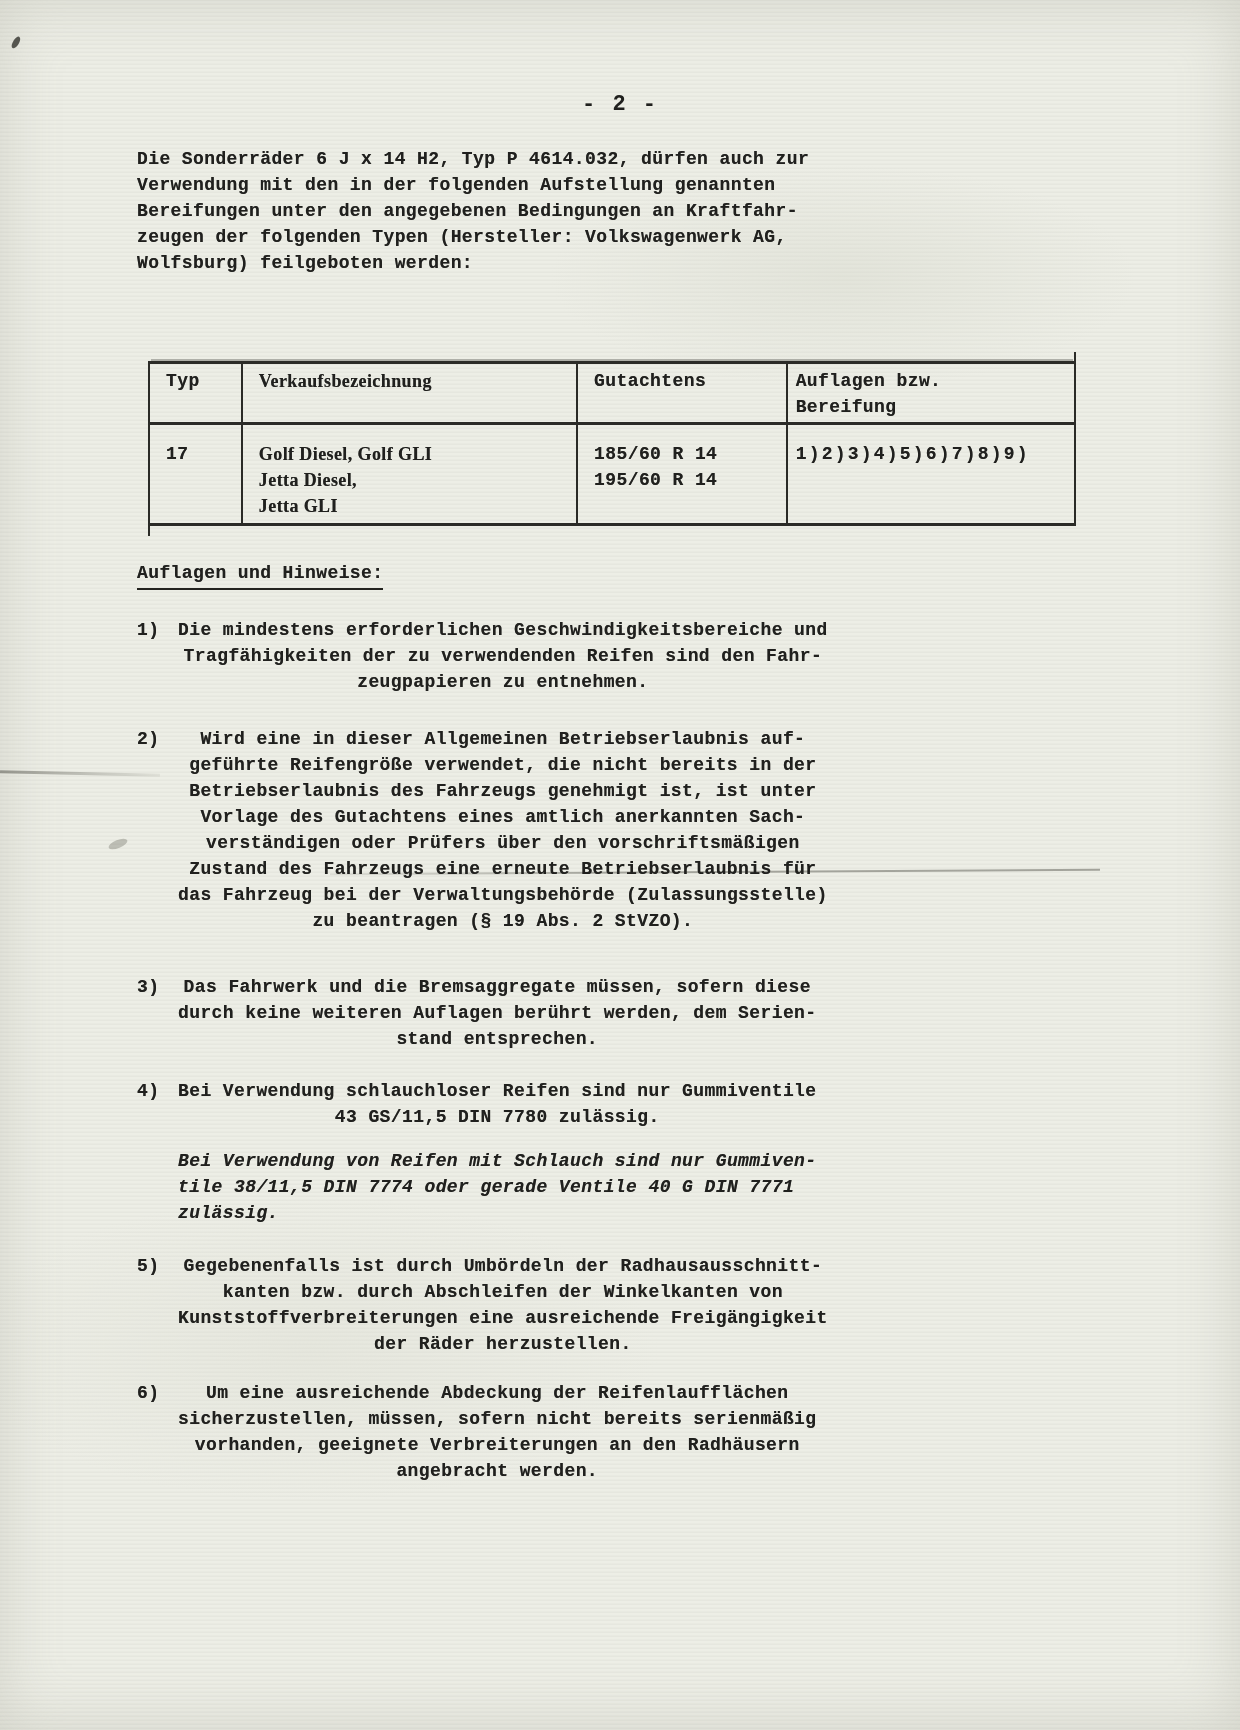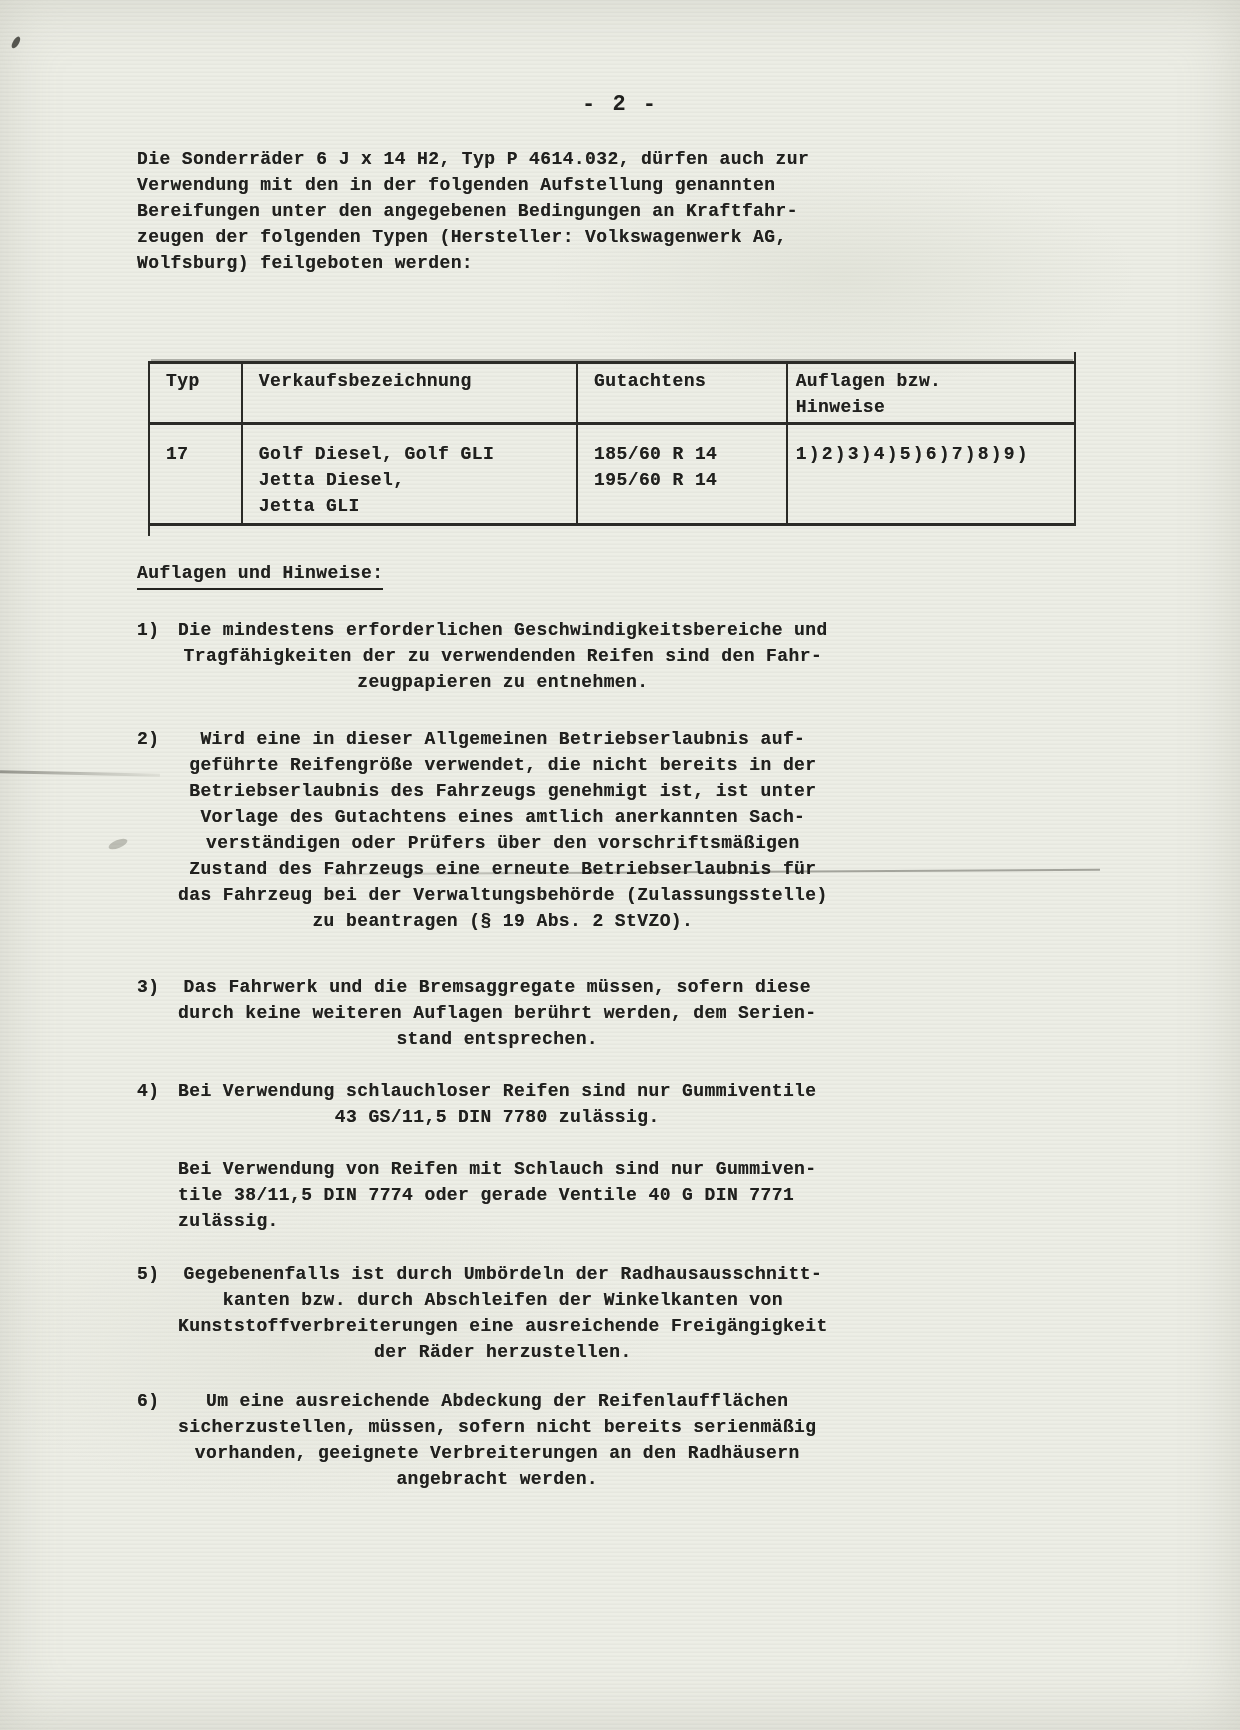--- a/index.html
+++ b/index.html
@@ -43,42 +43,42 @@
     border-right:2px solid #2b2b27;
     box-shadow:0 -5px 0 -3px rgba(70,70,62,0.35);
   }
   .tr { display:flex; }
   .tr.thead { border-bottom:3px solid #2b2b27; }
   .td {
     box-sizing:border-box; padding:4px 8px 2px 8px; white-space:pre-line;
   }
   .td.sep { border-right:2px solid #2b2b27;padding-left:16px; }
   .c1 { width:93px; }
-  .c2 { width:336px; }
+  .c2 { width:336px;font-family:Liberation Serif, serif; }
   .c3 { width:210px; }
   .c4 { width:287px; }
   .tr.tdata .td { padding-top:16px; padding-bottom:4px; }
   .td.refs { white-space:nowrap; letter-spacing:2.2px; overflow:visible; }
   .rb-ext { position:absolute; top:-9px; right:0; width:2px; height:10px; background:#2b2b27; }
   .lb-ext { position:absolute; bottom:-10px; left:0; width:2px; height:11px; background:#2b2b27; }
 
   
   .sec-heading { margin-top:34px; }
   .sec-heading span {
     display:inline-block; border-bottom:2.5px solid #23231f; padding-bottom:2px;
   }
   .item { display:flex; }
   .item .num { width:41px; flex:none; }
   .item .txt { white-space:pre-line;text-align:center; }
   .item-cont { margin-left:41px; white-space:pre-line; }
   .mt-i1 { margin-top:27px; }
   .mt-i2 { margin-top:31px; }
   .mt-i3 { margin-top:40px; }
   .mt-i4 { margin-top:26px; }
-  .mt-i4b { margin-top:26px; }
+  .mt-i4b { margin-top:18px;font-style:italic; }
   .mt-i5 { margin-top:27px; }
   .mt-i6 { margin-top:23px; }
 
   
   .speck-a {
     position:absolute; left:13px; top:36px; width:6px; height:13px;
     background:#3c3c36; border-radius:45% 55% 50% 50%;
     transform:rotate(32deg); opacity:0.85;
   }
   .crease-left {
@@ -117,21 +117,21 @@
 zeugen der folgenden Typen (Hersteller: Volkswagenwerk AG,
 Wolfsburg) feilgeboten werden:</div>
 
     <div class="table-wrap">
       <div class="vtable">
         <div class="tr thead">
           <div class="td sep c1">Typ</div>
           <div class="td sep c2">Verkaufsbezeichnung</div>
           <div class="td sep c3">Gutachtens</div>
           <div class="td c4">Auflagen bzw.
-Hinweise</div>
+Bereifung</div>
         </div>
         <div class="tr tdata">
           <div class="td sep c1">17</div>
           <div class="td sep c2">Golf Diesel, Golf GLI
 Jetta Diesel,
 Jetta GLI</div>
           <div class="td sep c3">185/60 R 14
 195/60 R 14</div>
           <div class="td c4 refs">1)2)3)4)5)6)7)8)9)</div>
         </div>

